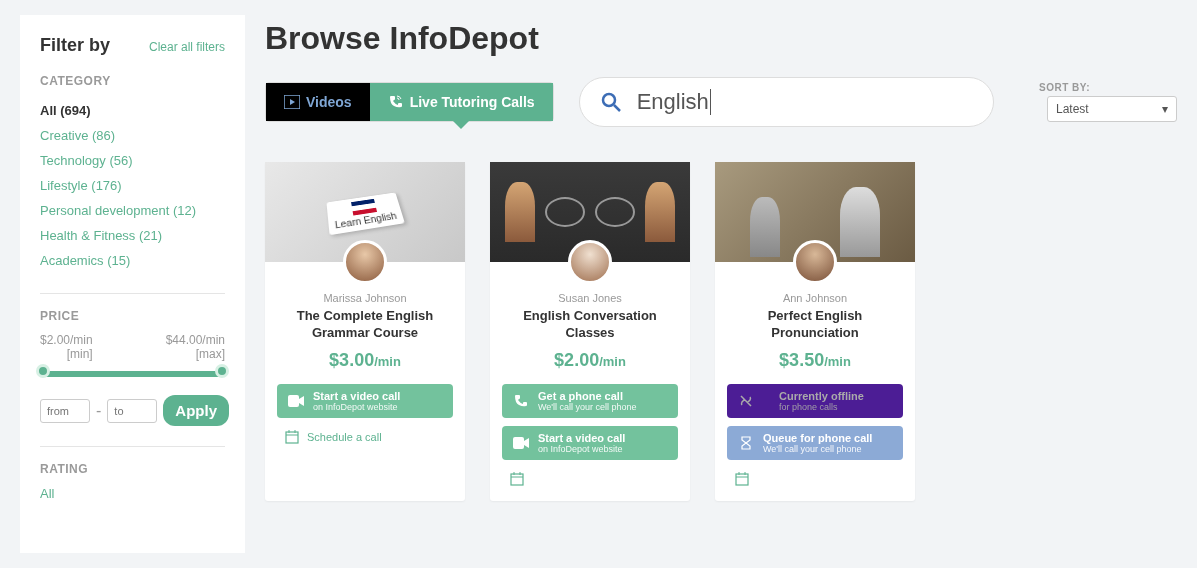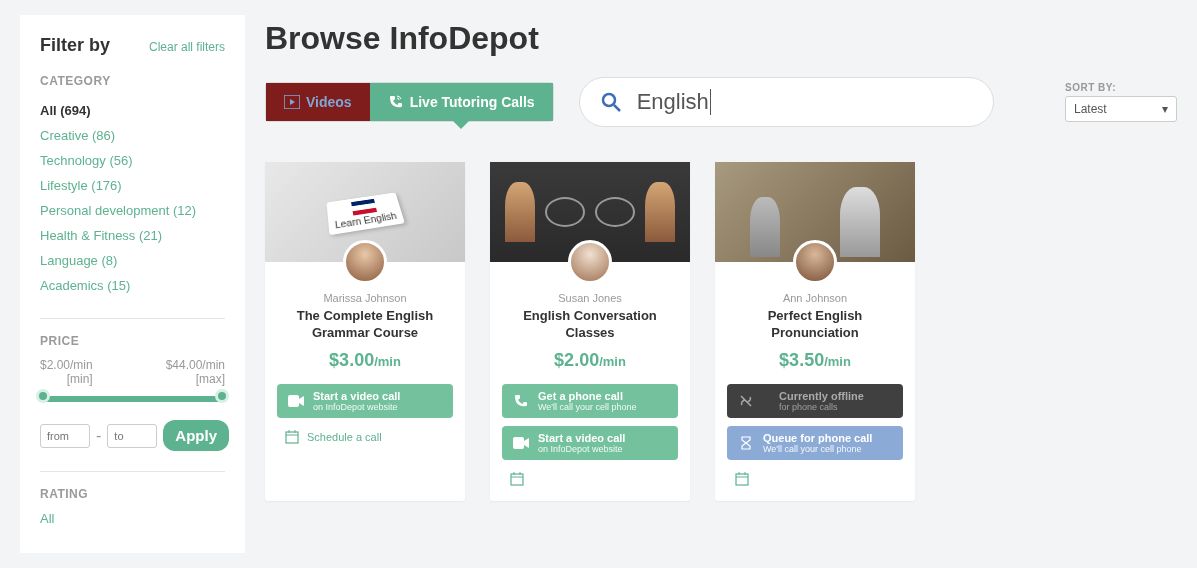--- a/index.html
+++ b/index.html
@@ -121,21 +121,21 @@
   height: 40px;
 }
 .tab {
   display: flex;
   align-items: center;
   gap: 6px;
   padding: 0 18px;
   font-size: 14px;
   font-weight: 700;
   cursor: pointer;
-  background: #7f1d1d;
+  background: #000000;
   color: #7fa6d4;
   position: relative;
 }
 .tab.active {
   background: #5db290;
   color: #fff;
 }
 .tab.active::after {
   content: "";
   position: absolute;
@@ -156,31 +156,32 @@
   display: flex;
   align-items: center;
   padding: 0 20px;
   gap: 15px;
 }
 .search-icon { color: #3d6db5; font-size: 20px;}
 .search-text { font-size: 22px; color: #555; border-right: 1px solid #555; padding-right:1px;}
 .sort-group { margin-left: auto; }
 .sort-label { font-size: 10px; color: #999; font-weight: 700; letter-spacing: 0.5px; margin-bottom: 3px; }
 .sort-select {
-  width: 112px;
+  width: 130px;
   padding: 5px 8px;
   border: 1px solid #ccc;
   border-radius: 3px;
   font-size: 12px;
   color: #555;
   background: #fff;
   display: flex;
   justify-content: space-between;
   align-items: center;
   cursor: pointer;
+  margin-left: 8px;
 }
 .cards { display: flex; gap: 25px; }
 .card {
   width: 200px;
   background: #fff;
   border-radius: 3px;
   position: relative;
   padding-bottom: 15px;
   box-shadow: 0 1px 2px rgba(0,0,0,0.05);
 }
@@ -221,21 +222,21 @@
   margin: 8px 12px 0 12px;
   padding: 6px 10px;
   border-radius: 4px;
   color: #fff;
   font-size: 11px;
   text-align: left;
   cursor: pointer;
 }
 .action-btn .icon-box { width:18px; display:flex; justify-content:center;}
 .action-btn.green { background: #73c29d; }
-.action-btn.grey { background: #404040; color: #aaa; gap: 24px; }
+.action-btn.grey { background: #4c1d95; color: #aaa; gap: 24px; }
 .action-btn.blue { background: #8caad6; }
 .action-title { font-weight: 700; font-size: 11px; }
 .action-sub { font-size: 9px; opacity: 0.9; }
 .schedule-link {
   display: flex;
   align-items: center;
   gap: 8px;
   margin: 12px 12px 0 20px;
   font-size: 11px;
   color: #5db290;
@@ -254,21 +255,20 @@
       <div class="clear-filters">Clear all filters</div>
     </div>
     <div class="section-header">CATEGORY</div>
     <div class="category-list">
       <div class="category-item active">All (694)</div>
       <div class="category-item">Creative (86)</div>
       <div class="category-item">Technology (56)</div>
       <div class="category-item">Lifestyle (176)</div>
       <div class="category-item">Personal development (12)</div>
       <div class="category-item">Health &amp; Fitness (21)</div>
-      <div class="category-item">Language (8)</div>
       <div class="category-item">Academics (15)</div>
     </div>
     <hr class="divider">
     <div class="section-header">PRICE</div>
     <div class="price-labels">
       <div>
         <div>$2.00/min</div>
         <div>[min]</div>
       </div>
       <div>

